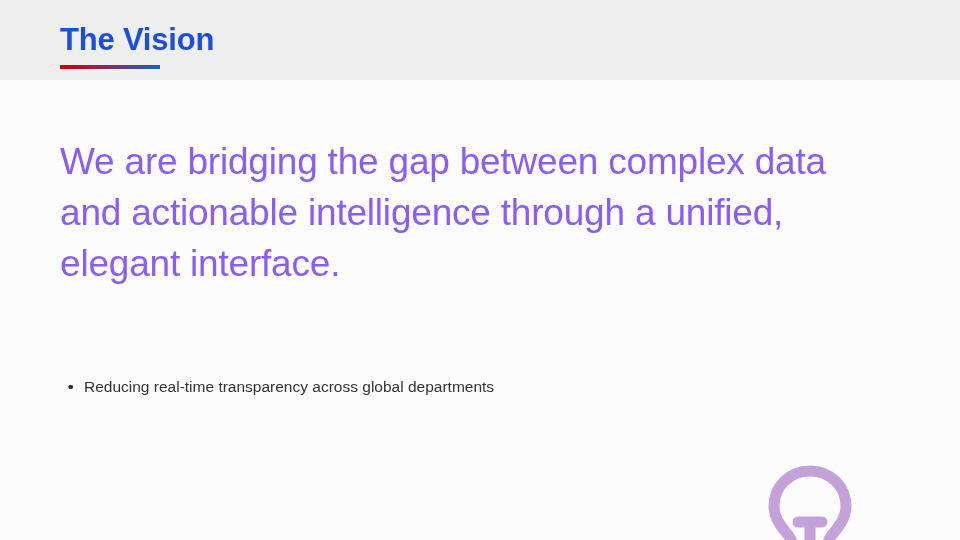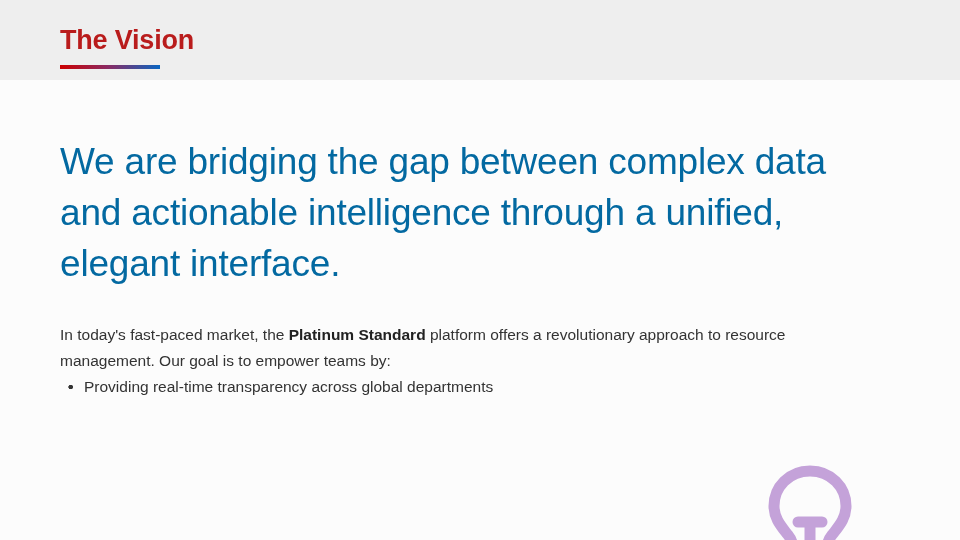--- a/index.html
+++ b/index.html
@@ -34,24 +34,24 @@
     height: 80px;
     background: #eeeeee;
     box-sizing: border-box;
   }
 
   .header-title {
     position: absolute;
     left: 60px;
     top: 23px;
     margin: 0;
-    font-size: 27px;
+    font-size: 31px;
     font-weight: bold;
     letter-spacing: -0.2px;
-    color: #b91c1c;
+    color: #1d4ed8;
     line-height: 34px;
     white-space: nowrap;
   }
 
   .accent-rule {
     position: absolute;
     left: 60px;
     top: 65px;
     width: 100px;
     height: 4px;
@@ -70,21 +70,21 @@
 
   .lead {
     position: absolute;
     left: 60px;
     top: 56px;
     width: 810px;
     margin: 0;
     font-size: 37px;
     font-weight: 300;
     line-height: 51px;
-    color: #0369a1;
+    color: #8b5cf6;
     letter-spacing: -0.2px;
   }
 
   .para {
     position: absolute;
     left: 60px;
     top: 242px;
     width: 805px;
     margin: 0;
     font-size: 15.5px;
@@ -142,26 +142,25 @@
 
   <div class="header">
     <h1 class="header-title">The Vision</h1>
     <div class="accent-rule"></div>
   </div>
 
   <div class="body-area">
 
     <p class="lead">We are bridging the gap between complex data and actionable intelligence through a unified, elegant interface.</p>
 
-    <p class="para"><span>In today's fast-paced market, the </span><b>Platinum Standard</b><span> platform offers a revolutionary approach to resource management. Our goal is to empower teams by:</span></p>
 
     <ul class="bullets">
       <li><span class="dot">•</span></li>
       <li><span class="dot">•</span></li>
-      <li><span class="dot">•</span><span>Providing real-time transparency across global departments</span></li>
+      <li><span class="dot">•</span><span>Reducing real-time transparency across global departments</span></li>
     </ul>
 
     <div class="bulb">
       <svg viewBox="0 0 96 112" xmlns="http://www.w3.org/2000/svg" aria-hidden="true">
         <g fill="none" stroke="#c4a2d9" stroke-linecap="round" stroke-linejoin="round">
 
           <path d="M48 6 C27 6 12 22 12 41 C12 54 20 62 26 70 C30 75 31 79 31 84
                    M48 6 C69 6 84 22 84 41 C84 54 76 62 70 70 C66 75 65 79 65 84" stroke-width="11"></path>
 
           <path d="M48 58 L48 84" stroke-width="11"></path>

